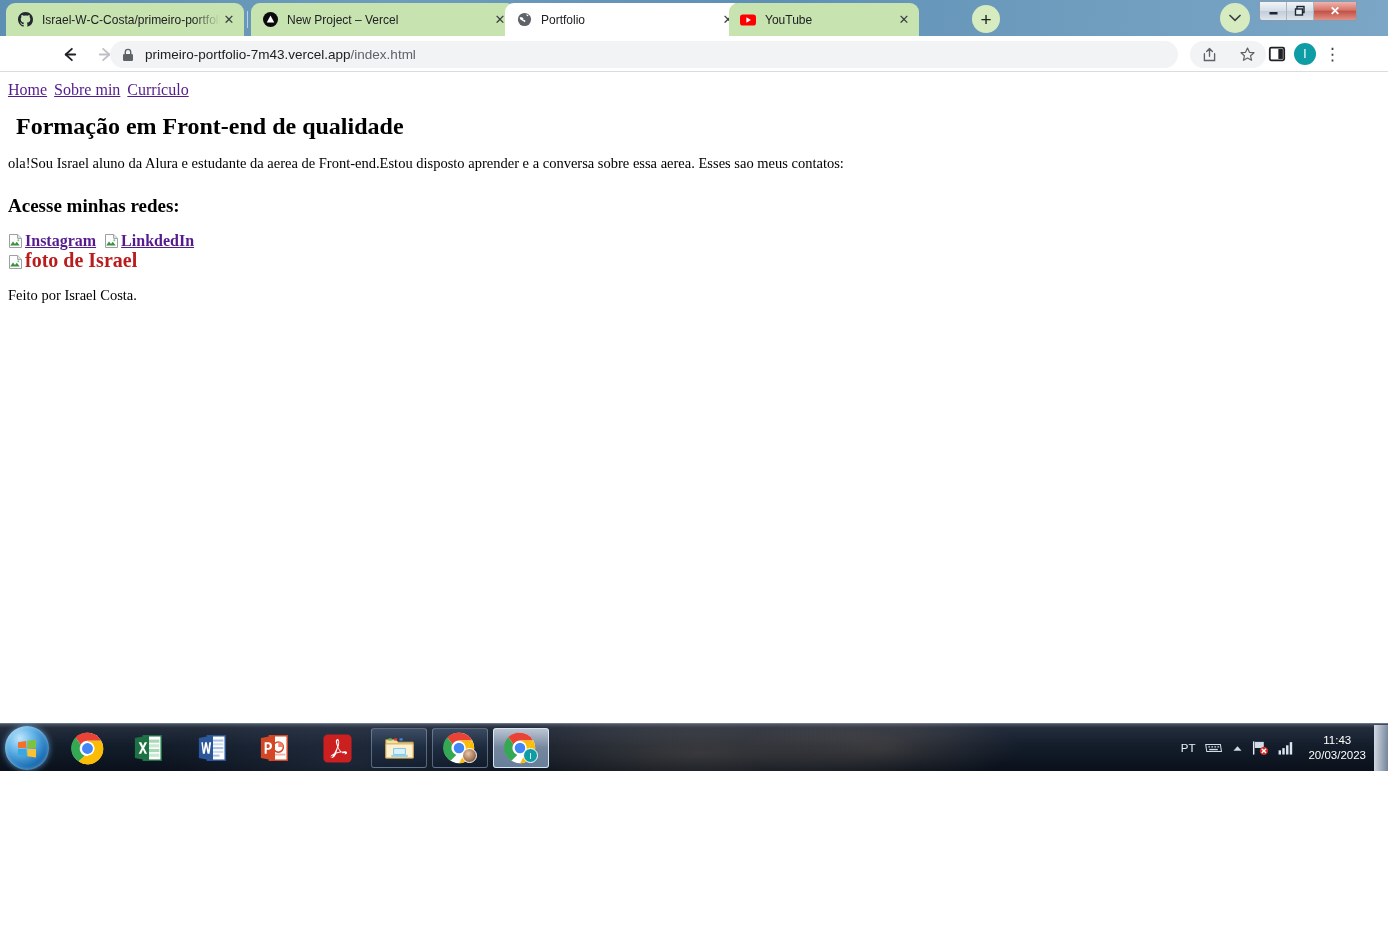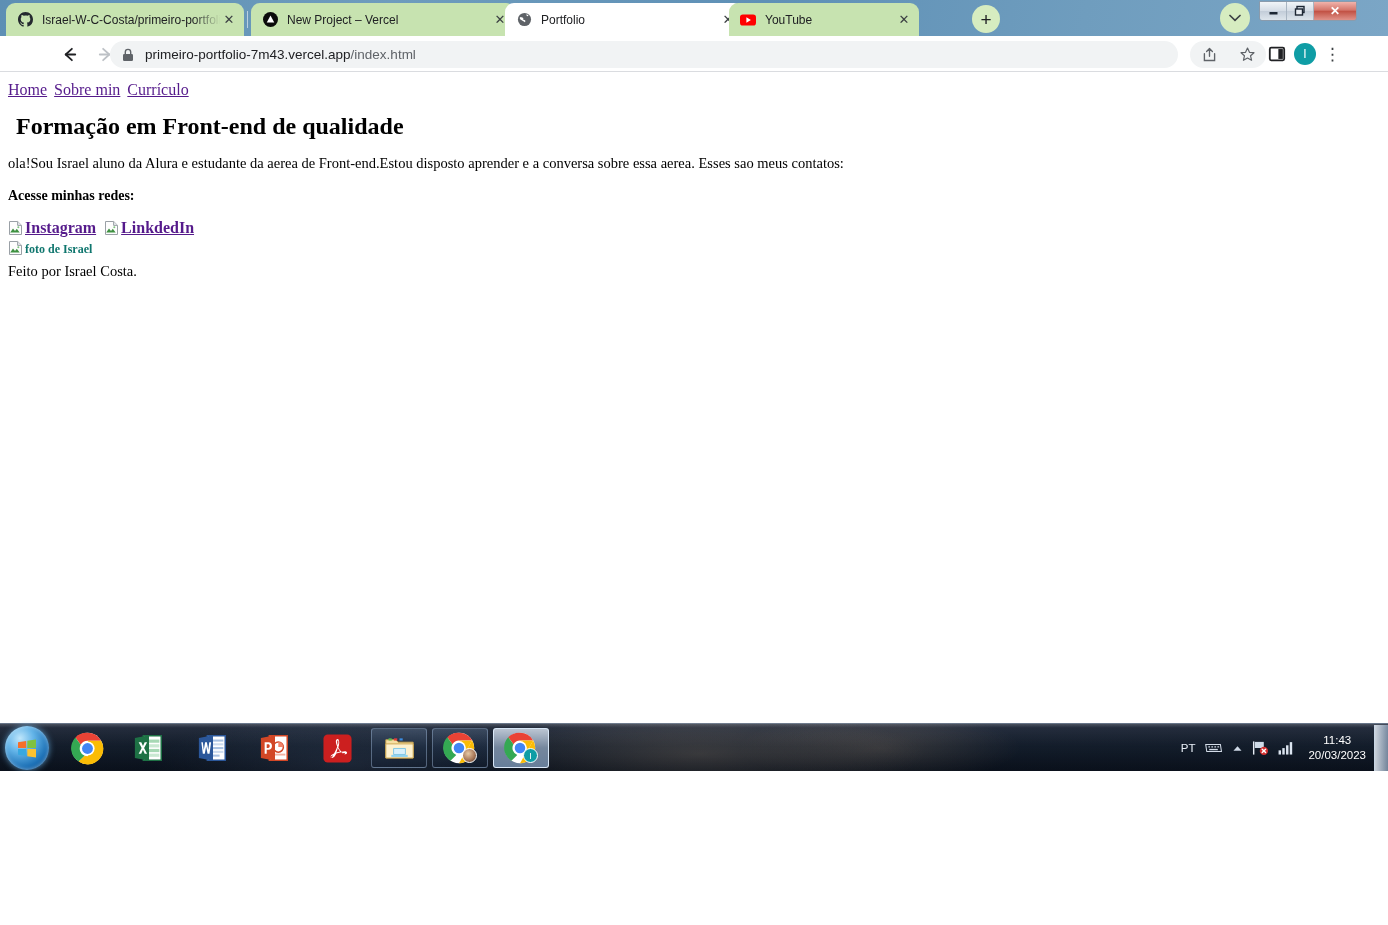--- a/index.html
+++ b/index.html
@@ -155,31 +155,31 @@
   #nav-links { margin: 0 0 6px 0; line-height: 1.2; }
   #nav-links a { margin-right: 3px; }
   #page-h1 {
     font-size: 24px; font-weight: bold;
     margin: 14px 0 14px 8px; line-height: 1.15;
   }
   #page-paragraph {
     font-size: 14.5px; margin: 0 0 14px 0; line-height: 1.2;
   }
   #page-h2 {
-    font-size: 14px; font-weight: bold;
-    margin: 16px 0 14px 0; line-height: 1.15;
+    font-size: 19px; font-weight: bold;
+    margin: 23px 0 14px 0; line-height: 1.15;
   }
   .broken-img-row { line-height: 19px; margin-bottom: 1px; font-weight: bold; }
   .broken-img {
     display: inline-block; vertical-align: -3px;
     width: 16px; height: 16px; margin-right: 1px;
   }
   .broken-link { color: #551a8b; text-decoration: underline; }
-  .broken-text { color: #0f766e; font-size: 12px; }
-  #page-footer { font-size: 14.5px; margin-top: 4px; }
+  .broken-text { color: #b91c1c; font-size: 20px; }
+  #page-footer { font-size: 14.5px; margin-top: 16px; }
 
   
   #taskbar {
     position: absolute; left: 0; top: 723px;
     width: 1388px; height: 48px;
     background:
       linear-gradient(180deg, rgba(255,255,255,.20) 0%, rgba(255,255,255,.04) 8%,
                               rgba(10,18,30,.30) 48%, rgba(6,12,22,.42) 100%),
       radial-gradient(ellipse 320px 60px at 700px 30px, rgba(132,118,104,.55) 0%, rgba(40,48,62,0) 70%),
       radial-gradient(ellipse 200px 50px at 880px 24px, rgba(150,130,110,.40) 0%, rgba(40,48,62,0) 70%),

